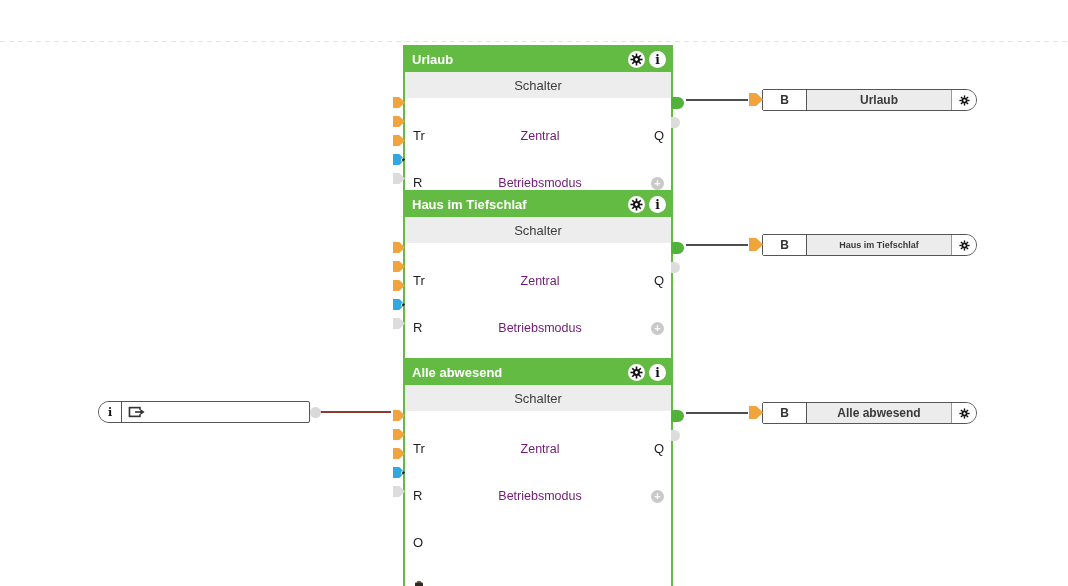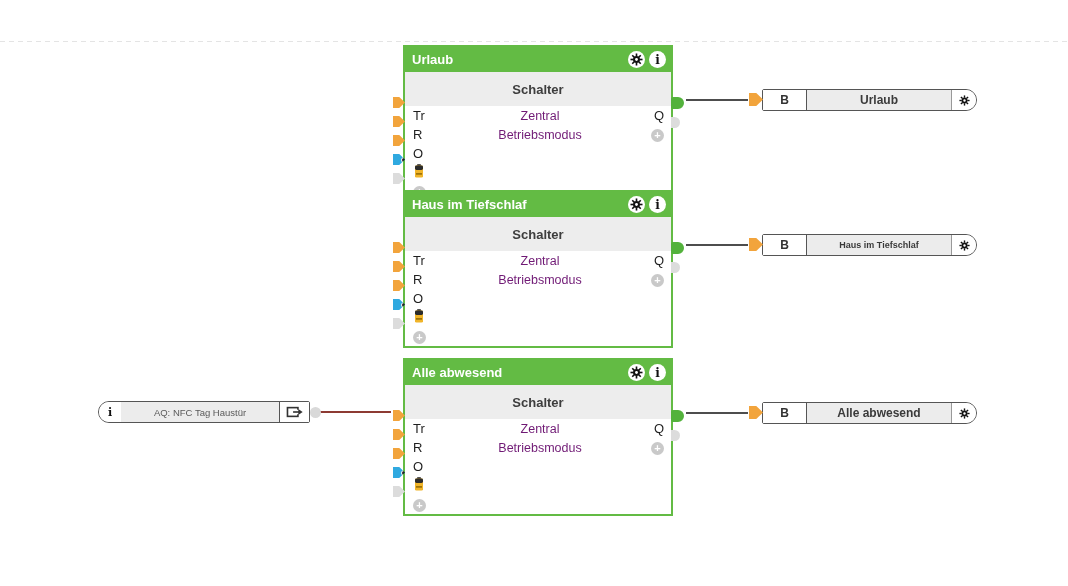--- a/index.html
+++ b/index.html
@@ -32,24 +32,24 @@
   }
   .hicon{
     width:17px;height:17px;border-radius:50%;background:#ffffff;
     display:flex;align-items:center;justify-content:center;flex:0 0 auto;
     margin-left:4px;
   }
   .hicon svg{display:block;}
   .hicon .iglyph{font-family:"DejaVu Serif","Liberation Serif",serif;
     font-weight:bold;font-size:12px;color:#111;line-height:1;}
   .fb-subtitle{
-    height:34px;background:#ededed;display:flex;align-items:center;justify-content:center;
-    font-size:13px;color:#3d3d3d;font-weight:bold;
-  }
-  .fb-row{height:19px;display:flex;align-items:center;font-size:13px;color:#1f1f1f;}
+    height:26px;background:#ededed;display:flex;align-items:center;justify-content:center;
+    font-size:13px;color:#3d3d3d;
+  }
+  .fb-row{height:19px;display:flex;align-items:center;font-size:13px;color:#1f1f1f;margin-top:28px;}
   .fb-left{width:44px;padding-left:8px;box-sizing:border-box;font-weight:normal;}
   .fb-center{flex:1;text-align:center;font-size:12.5px;color:#701a75;}
   .fb-right{width:40px;text-align:right;padding-right:7px;box-sizing:border-box;}
   .plus-badge{
     display:inline-flex;width:13px;height:13px;border-radius:50%;
     background:#c9c9c9;color:#ffffff;font-size:11px;font-weight:bold;
     align-items:center;justify-content:center;line-height:1;vertical-align:middle;
   }
   .batt{display:inline-block;margin-left:1px;vertical-align:middle;}
 
@@ -391,21 +391,20 @@
       <rect x="7" y="0.6" width="2" height="3.4" transform="rotate(225 8 8)"></rect>
       <rect x="7" y="0.6" width="2" height="3.4" transform="rotate(315 8 8)"></rect>
     </g>
         <circle cx="8" cy="8" r="1.7" fill="#fff"></circle>
       </svg>
   </span>
 </div>
 
 <div class="aref">
   <span class="ar-cap">i</span>
-  <span class="ar-label">AQ: NFC Tag Haustür</span>
   <span class="ar-cell">
     <svg width="19" height="14" viewBox="0 0 20 14">
       <rect x="2.6" y="2.4" width="11" height="9.2" fill="none" stroke="#333" stroke-width="1.7"></rect>
       <rect x="11.6" y="4.6" width="3" height="4.8" fill="#fff"></rect>
       <line x1="8.5" y1="7" x2="15" y2="7" stroke="#333" stroke-width="1.7"></line>
       <polygon points="18.6,7 14,3.8 14,10.2" fill="#333"></polygon>
     </svg>
   </span>
   <span class="ar-stub"></span>
 </div>

